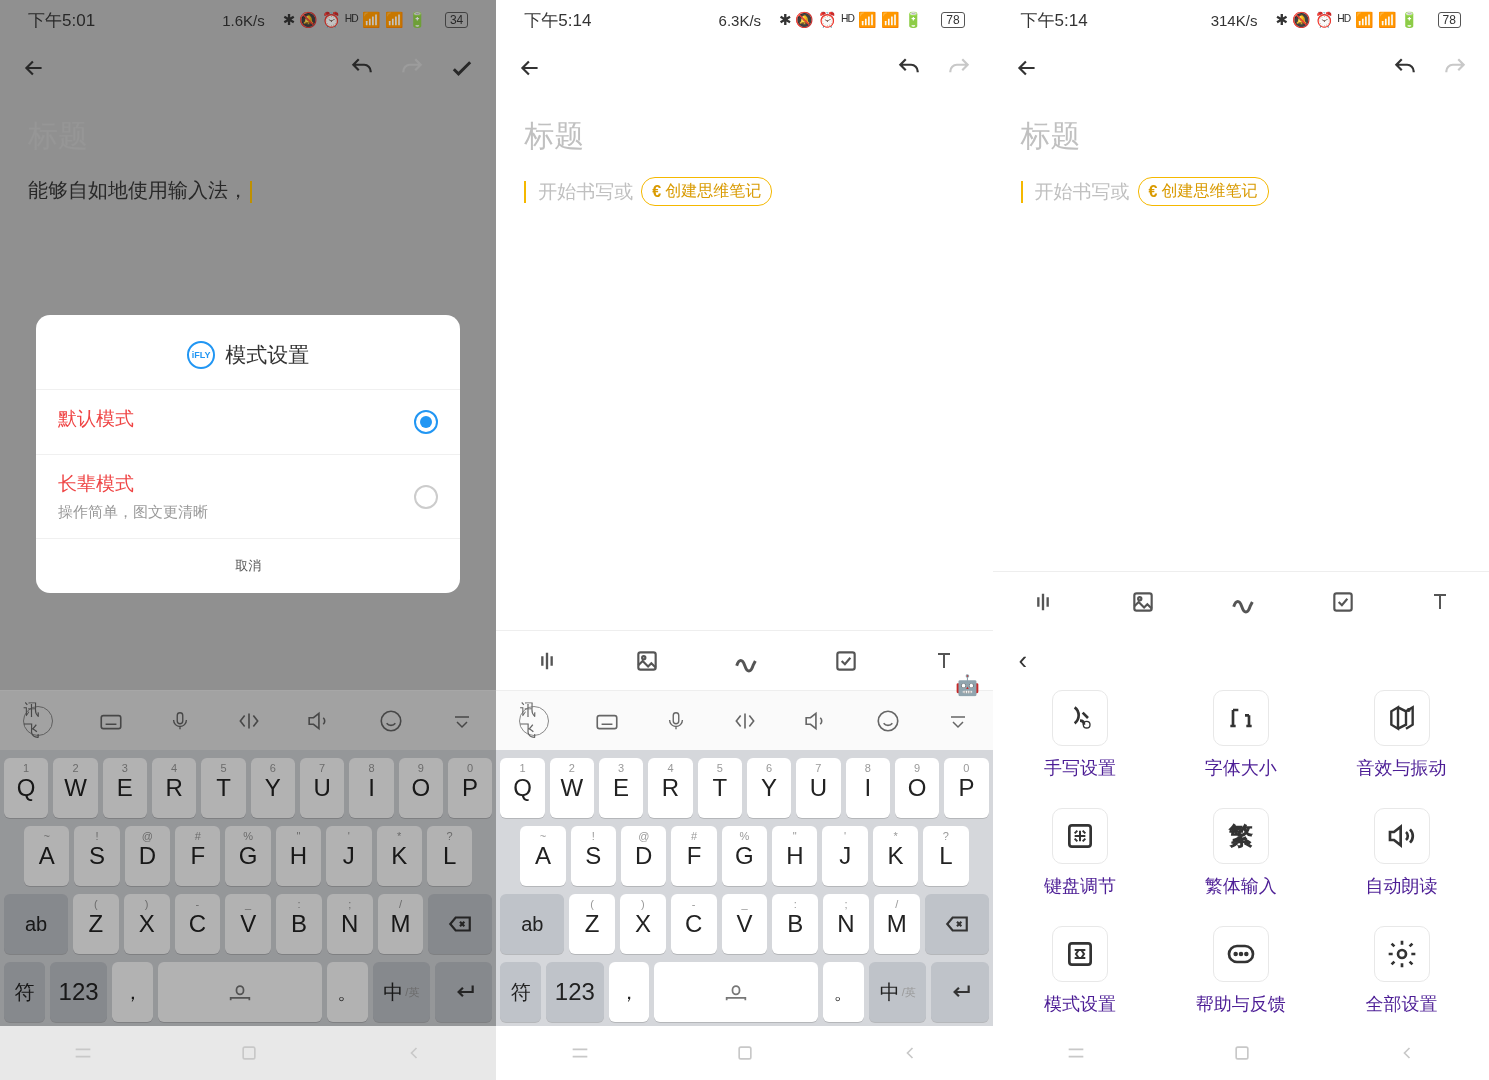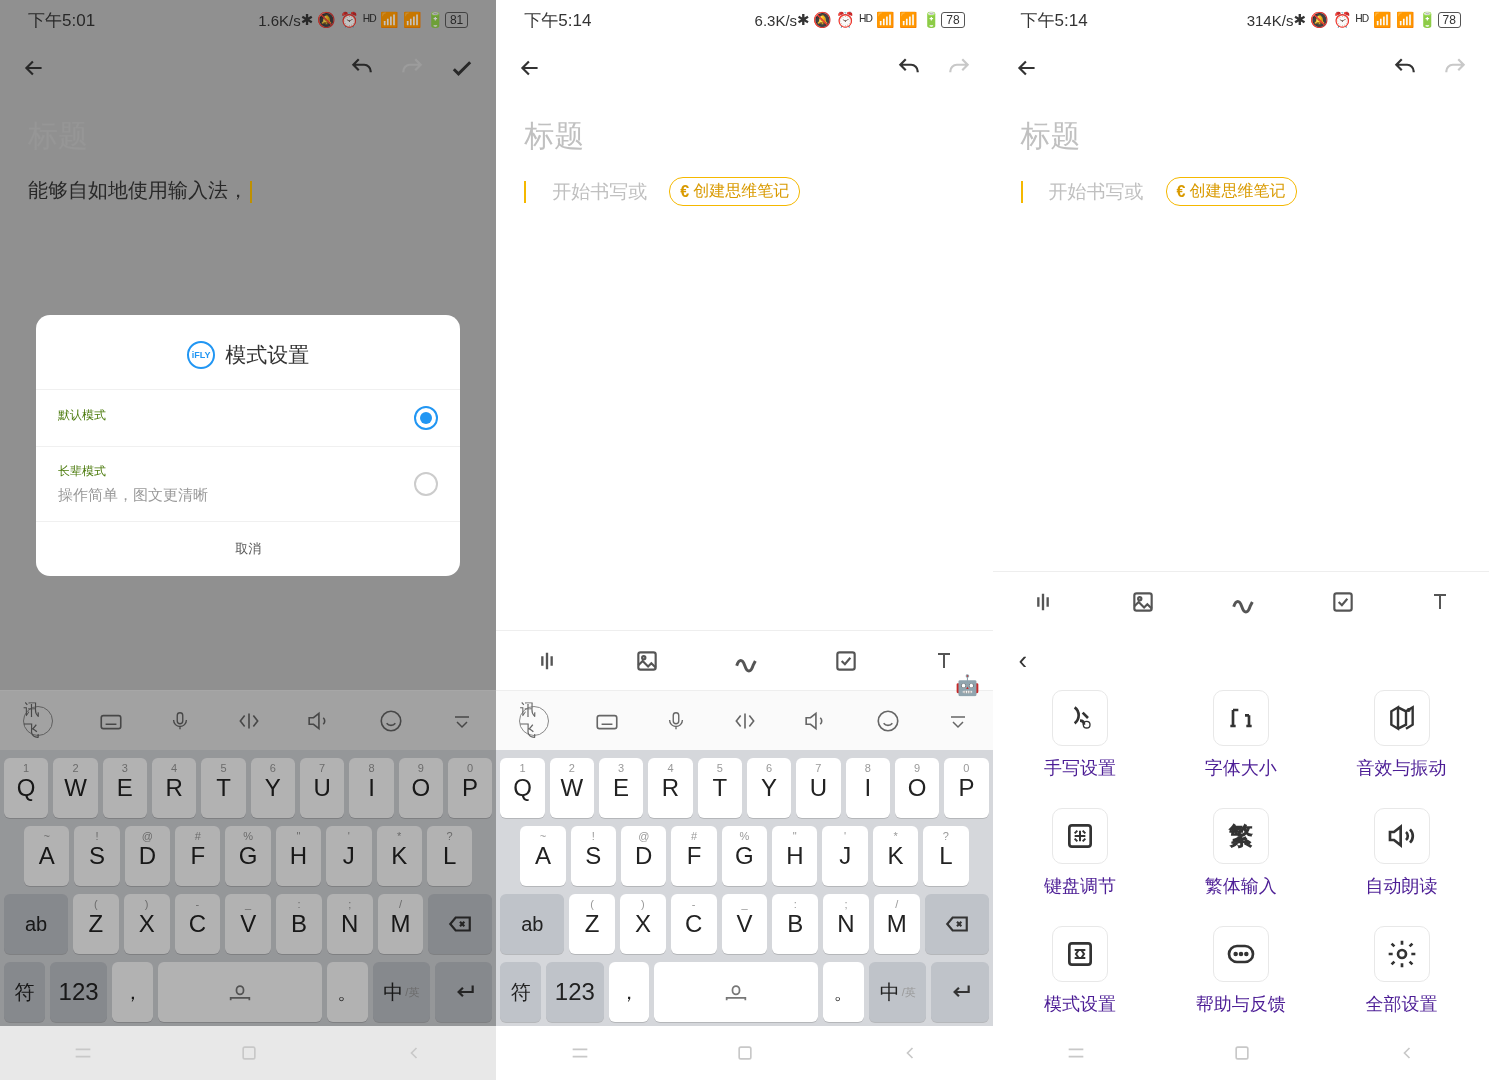--- a/index.html
+++ b/index.html
@@ -1,41 +1,41 @@
 <!DOCTYPE html>
 <html><head>
 <meta charset="utf-8">
 <style>
 *{margin:0;padding:0;box-sizing:border-box;font-family:-apple-system,"PingFang SC","Microsoft YaHei",sans-serif}
 body{display:flex;width:1489px;height:1080px;background:#fff}
 .screen{width:496.3px;height:1080px;position:relative;display:flex;flex-direction:column;background:#fff}
 .screen1{background:#f8f8f8}
 .status-bar{height:40px;display:flex;justify-content:space-between;align-items:center;padding:0 28px;font-size:17px;color:#333}
-.status-right{display:flex;align-items:center;gap:0;font-size:15px}
+.status-right{display:flex;align-items:center;gap:18px;font-size:15px}
 .status-icons{display:flex;gap:3px;align-items:center}
 .toolbar{height:56px;display:flex;align-items:center;padding:0 16px;gap:14px}
 .toolbar .spacer{flex:1}
 .toolbar-icon{width:36px;height:36px;display:flex;align-items:center;justify-content:center;color:#333}
 .toolbar-icon.disabled{color:#c8c8c8}
 .content{padding:20px 28px;flex:1}
 .title-placeholder{font-size:30px;color:#c0c0c0;font-weight:500;margin-bottom:20px}
 .body-text{font-size:20px;color:#333}
 .cursor{display:inline-block;width:2px;height:22px;background:#f5b800;vertical-align:middle;margin-left:2px}
-.body-placeholder{font-size:19px;color:#c0c0c0;display:flex;align-items:center;gap:22px}
+.body-placeholder{font-size:19px;color:#c0c0c0;display:flex;align-items:center;gap:8px}
 .cursor-line{display:inline-block;width:2px;height:22px;background:#f5b800;margin-right:4px}
 .chip{border:1.5px solid #f5b800;color:#d99a00;padding:3px 10px;border-radius:14px;font-size:16px;display:flex;align-items:center;gap:4px}
 .chip-e{font-weight:bold}
 .overlay{position:absolute;inset:0;background:rgba(0,0,0,.42)}
 .modal{position:absolute;left:36px;right:36px;top:315px;background:#fff;border-radius:14px;overflow:hidden}
 .modal-header{display:flex;align-items:center;justify-content:center;gap:10px;padding:26px 0 20px}
 .ifly-logo{width:28px;height:28px;border-radius:50%;border:2px solid #2196f3;display:flex;align-items:center;justify-content:center;color:#2196f3;font-size:9px;font-weight:bold;}
 .modal-title{font-size:21px;color:#333}
 .modal-option{padding:16px 22px;display:flex;align-items:center;border-top:1px solid #f0f0f0}
 .option-text{flex:1}
-.option-title{font-size:12px;color:#4d7c0f;margin-bottom:6px}
+.option-title{font-size:19px;color:#ef4444;margin-bottom:6px}
 .option-desc{font-size:15px;color:#999}
 .radio{width:24px;height:24px;border:2px solid #ccc;border-radius:50%;display:flex;align-items:center;justify-content:center}
 .radio.selected{border-color:#2196f3}
 .radio.selected::after{content:"";width:12px;height:12px;border-radius:50%;background:#2196f3}
 .modal-cancel{text-align:center;padding:18px;font-size:13px;color:#555;border-top:1px solid #f0f0f0}
 .tool-row{height:60px;display:flex;justify-content:space-around;align-items:center;border-top:1px solid #eee;background:#fff}
 .kb-top{height:60px;display:flex;justify-content:space-around;align-items:center;background:#fafafa;border-top:1px solid #eee;position:relative}
 .kb-logo{width:30px;height:30px;border:1.5px solid #888;border-radius:50%;display:flex;align-items:center;justify-content:center;font-size:16px;color:#666}
 .emoji-badge{position:absolute;right:12px;top:-18px;font-size:20px}
 .keyboard{background:#d5d7db;padding:8px 4px 4px;display:flex;flex-direction:column;gap:8px}
@@ -60,21 +60,21 @@
 </head>
 <body>
 
 <div class="screen screen1 dimmed">
  <div class="overlay"></div>
  <div class="status-bar">
   <span>下午5:01</span>
   <div class="status-right">
    <span>1.6K/s</span>
    <span class="status-icons">✱ 🔕 ⏰ ᴴᴰ 📶 📶 🔋</span>
-   <span style="border:1px solid #555;border-radius:3px;padding:0 4px;font-size:12px">81</span>
+   <span style="border:1px solid #555;border-radius:3px;padding:0 4px;font-size:12px">34</span>
   </div>
  </div>
  <div class="toolbar">
   <div class="toolbar-icon">
         <svg width="26" height="26" viewBox="0 0 24 24" fill="none" stroke="currentColor" stroke-width="2">
           <path d="M19 12H5M11 18l-6-6 6-6"></path>
         </svg>
       </div>
   <div class="spacer"></div>
   <div class="toolbar-icon">

